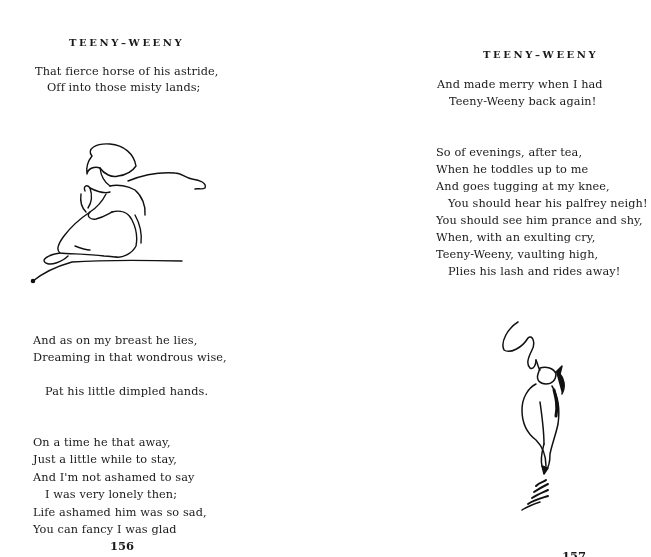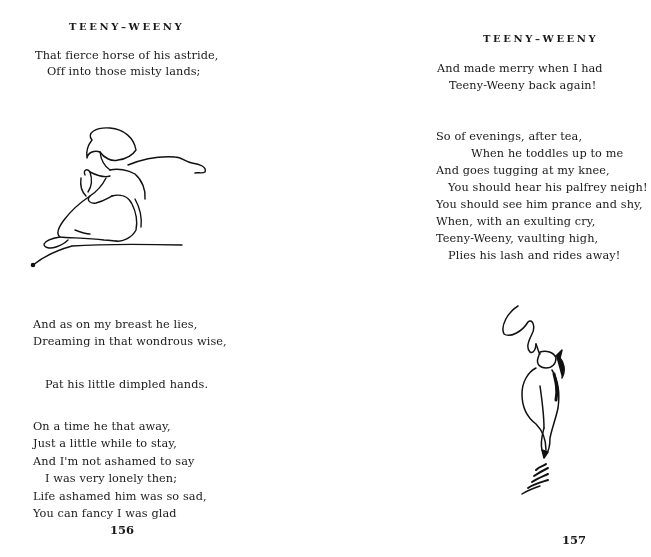--- a/index.html
+++ b/index.html
@@ -1,18 +1,18 @@
 <!DOCTYPE html>
 <html><head>
   <meta charset="utf-8">
   <style>
     html, body { margin: 0; padding: 0; background: #ffffff; }
     body { width: 651px; height: 557px; position: relative; overflow: hidden;
       font-family: "DejaVu Serif", "Liberation Serif", serif; color: #1a1a1a; }
-    .page { position: absolute; top: 0; height: 474px; }
+    .page { position: absolute; top: 16px; height: 474px; }
     #left-page { left: 0; width: 325px; }
     #right-page { left: 325px; width: 326px; }
     .running-head { position: absolute; font-size: 10px; letter-spacing: 2.6px; font-weight: bold; white-space: nowrap; }
     .line { position: absolute; font-size: 11.3px; line-height: 14px; white-space: nowrap; letter-spacing: 0.1px; }
     .folio { position: absolute; font-size: 11.5px; font-weight: bold; }
     svg { position: absolute; overflow: visible; }
   </style>
 </head>
 <body>
 
@@ -43,40 +43,40 @@
       <path d="M60,137 C54,138 46,140 44,144 C44,148 50,149 56,147 C62,145 66,142 68,140"></path>
       <path d="M75,130 C80,132 86,134 90,134"></path>
 
       <path d="M33,165 C44,156 58,150 72,146 C100,144 140,144 182,145"></path>
       <circle cx="33" cy="165" r="1.6" fill="#111"></circle>
     </g>
   </svg>
 
   <div class="line" style="left:33px; top:318px;">And as on my breast he lies,</div>
   <div class="line" style="left:33px; top:335px;">Dreaming in that wondrous wise,</div>
-  <div class="line" style="left:45px; top:369px;margin-top:9px;">Pat his little dimpled hands.</div>
+  <div class="line" style="left:45px; top:369px;">Pat his little dimpled hands.</div>
 
   <div class="line" style="left:33px; top:420px;">On a time he that away,</div>
   <div class="line" style="left:33px; top:437px;">Just a little while to stay,</div>
   <div class="line" style="left:33px; top:455px;">And I'm not ashamed to say</div>
   <div class="line" style="left:45px; top:472px;">I was very lonely then;</div>
   <div class="line" style="left:33px; top:490px;">Life ashamed him was so sad,</div>
   <div class="line" style="left:33px; top:507px;">You can fancy I was glad</div>
 
   <div class="folio" style="left:110px; top:523px;">156</div>
 </div>
 
 <div class="page" id="right-page">
   <div class="running-head" style="left:158px; top:33px;">TEENY–WEENY</div>
 
   <div class="line" style="left:112px; top:62px;">And made merry when I had</div>
   <div class="line" style="left:124px; top:79px;">Teeny-Weeny back again!</div>
 
   <div class="line" style="left:111px; top:130px;">So of evenings, after tea,</div>
-  <div class="line" style="left:111px; top:147px;margin-left:35px;">When he toddles up to me</div>
+  <div class="line" style="left:111px; top:147px;">When he toddles up to me</div>
   <div class="line" style="left:111px; top:164px;">And goes tugging at my knee,</div>
   <div class="line" style="left:123px; top:181px;">You should hear his palfrey neigh!</div>
   <div class="line" style="left:111px; top:198px;">You should see him prance and shy,</div>
   <div class="line" style="left:111px; top:215px;">When, with an exulting cry,</div>
   <div class="line" style="left:123px; top:249px;">Plies his lash and rides away!</div>
   <div class="line" style="left:111px; top:232px;">Teeny-Weeny, vaulting high,</div>
 
   <svg style="left:145px; top:290px;" width="120" height="210" viewBox="0 0 120 210">
     <g fill="none" stroke="#111" stroke-width="1.5" stroke-linecap="round" stroke-linejoin="round">
 

